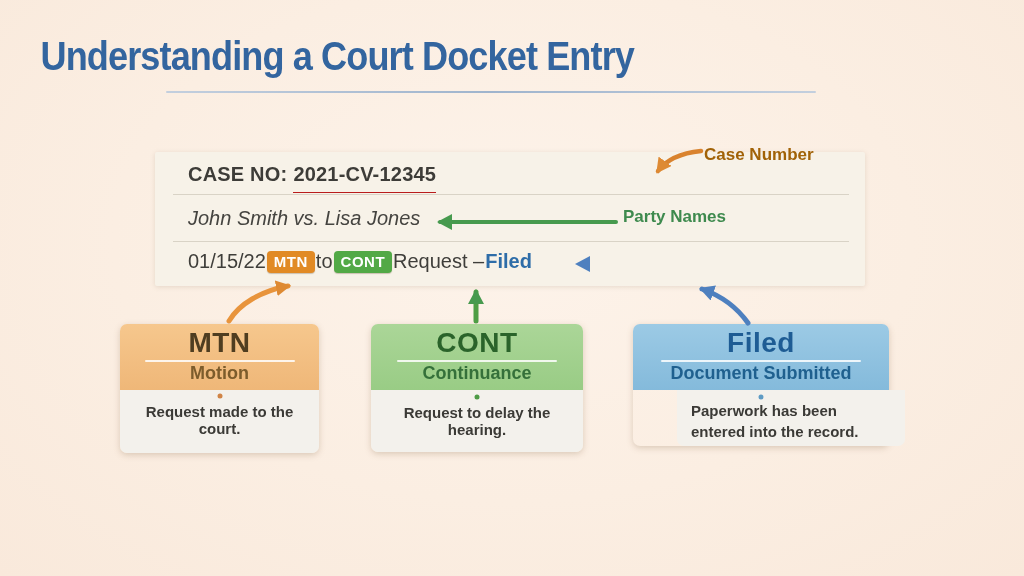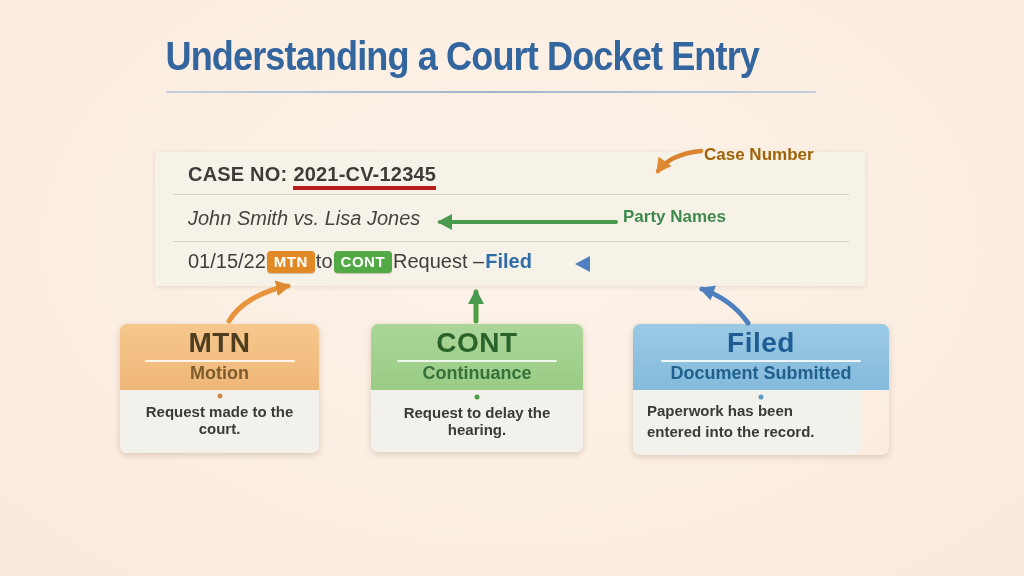--- a/index.html
+++ b/index.html
@@ -5,37 +5,37 @@
   html,body{margin:0;padding:0;}
   body{
     width:1024px;height:576px;overflow:hidden;position:relative;
     background:radial-gradient(ellipse at 50% 42%, #FDF3EA 0%, #FBEEE2 55%, #F9E9DB 100%);
     font-family:"Liberation Sans", sans-serif;
     -webkit-font-smoothing:antialiased;
   }
   .abs{position:absolute;}
 
   
-  #title-wrap{top:33px;left:0;width:924px;text-align:center;}
+  #title-wrap{top:33px;left:0;width:924px;}
   #title{
     display:inline-block;font-size:41px;font-weight:bold;color:#33659F;
     letter-spacing:-1px;transform:scaleX(0.88);transform-origin:center;white-space:nowrap;
   }
   #title-rule{top:91px;left:166px;width:650px;height:2px;
     background:linear-gradient(90deg,#C3CFDE, #9FB4CD 50%, #C3CFDE);border-radius:1px;}
 
   
   #docket-card{
     top:152px;left:155px;width:710px;height:134px;
     background:#F7F2E8;border-radius:2px;
     box-shadow:0 1px 5px rgba(130,105,80,0.18);
   }
   .docket-row{position:absolute;left:33px;white-space:nowrap;}
   #row-case{top:11px;font-size:20px;font-weight:bold;color:#3D3C38;letter-spacing:0.2px;}
-  #case-number{border-bottom:4px solid #b91c1c;padding-bottom:1px;margin-left:6px;}
+  #case-number{border-bottom:1px solid #b91c1c;padding-bottom:7px;margin-left:6px;}
   .docket-divider{position:absolute;left:18px;width:676px;height:1px;background:#D9D3C6;}
   #divider-1{top:42px;}
   #divider-2{top:89px;}
   #row-party{top:55px;font-size:20px;color:#454440;font-style:italic;}
   #row-entry{top:98px;display:flex;align-items:center;gap:1px;font-size:20px;color:#3F3E3A;}
   .badge{
     font-size:15px;font-weight:bold;color:#FFFFFF;border-radius:4px;
     padding:3px 7px 4px;line-height:1;letter-spacing:0.5px;
     box-shadow:0 1px 1px rgba(100,80,50,0.3);
   }
@@ -70,21 +70,21 @@
   #card-cont .def-abbr{color:#2A632A;}
   #card-cont .def-rule{width:160px;}
   #card-cont .def-term{color:#35703A;}
   #card-cont .def-body{padding:14px 4px 14px;text-align:center;}
 
   #card-filed{left:633px;width:256px;}
   #card-filed .def-header{background:linear-gradient(#9CCAE5,#84BADB);}
   #card-filed .def-abbr{color:#1E5C94;}
   #card-filed .def-rule{width:200px;}
   #card-filed .def-term{color:#1F608F;}
-  #card-filed .def-body{padding:10px 14px 13px;text-align:left;line-height:1.4;width:200px;}
+  #card-filed .def-body{padding:10px 14px 4px;text-align:left;line-height:1.4;width:200px;margin-left:44px;}
 
   
   #arrow-layer{top:0;left:0;width:1024px;height:576px;pointer-events:none;z-index:20;}
 </style>
 </head>
 <body>
 
 <div class="abs" id="title-wrap">
   <span id="title">Understanding a Court Docket Entry</span>
 </div>

